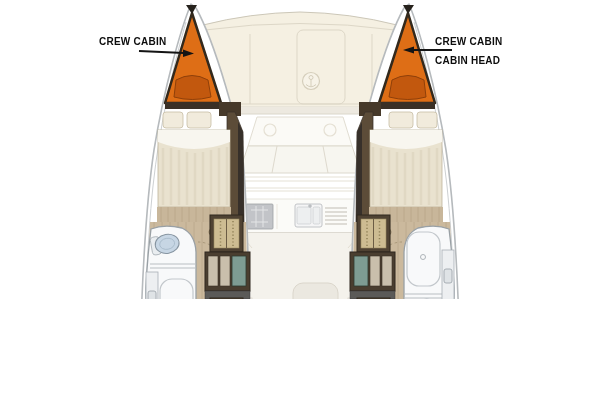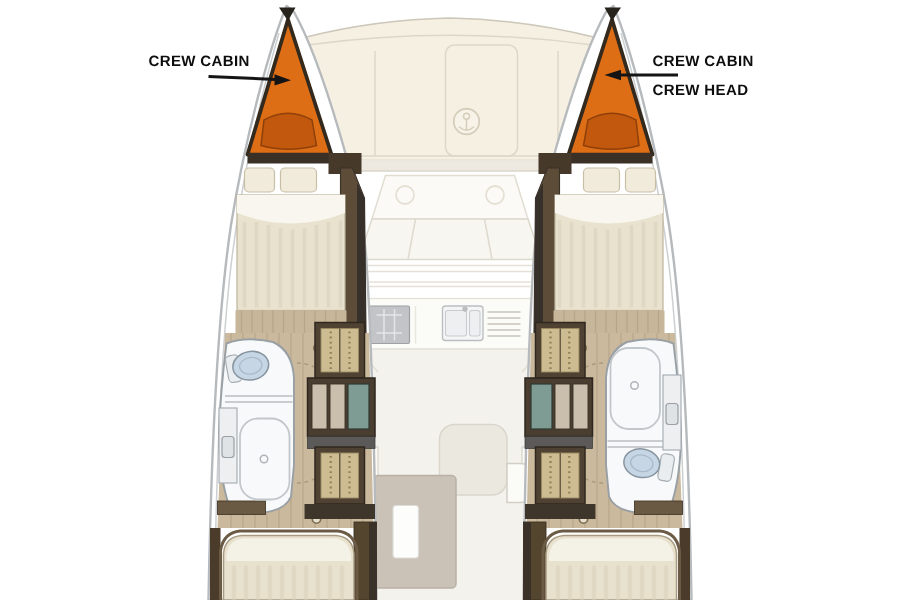--- a/index.html
+++ b/index.html
@@ -1,17 +1,17 @@
 <!DOCTYPE html>
 <html><head>
 <meta charset="utf-8">
 <style>
   html,body{margin:0;padding:0;background:#ffffff;}
   .stage{
-    position:relative;width:600px;height:400px;background:#ffffff;overflow:hidden;
+    position:relative;width:600px;height:299px;background:#ffffff;overflow:hidden;
     font-family:"Liberation Sans",sans-serif;
   }
   .stage svg{position:absolute;left:0;top:0;}
   .callout{
     position:absolute;font-weight:bold;font-size:10px;letter-spacing:.25px;
     color:#0d0d0d;white-space:nowrap;font-family:"Liberation Sans",sans-serif;
   }
 </style>
 </head>
 <body>
@@ -180,14 +180,14 @@
   <g>
     <line x1="139" y1="51" x2="184" y2="53" stroke="#141414" stroke-width="2"></line>
     <polygon points="194,53.5 183,49.5 183,57" fill="#141414"></polygon>
     <line x1="412" y1="50" x2="452" y2="50" stroke="#141414" stroke-width="2"></line>
     <polygon points="403,50 414,46.5 414,53.5" fill="#141414"></polygon>
   </g>
 </svg>
 
   <div class="callout" style="left:99px;top:36px;">CREW CABIN</div>
   <div class="callout" style="left:435px;top:36px;">CREW CABIN</div>
-  <div class="callout" style="left:435px;top:55px;">CREW HEAD</div>
+  <div class="callout" style="left:435px;top:55px;">CABIN HEAD</div>
 </div>
 
 </body></html>

